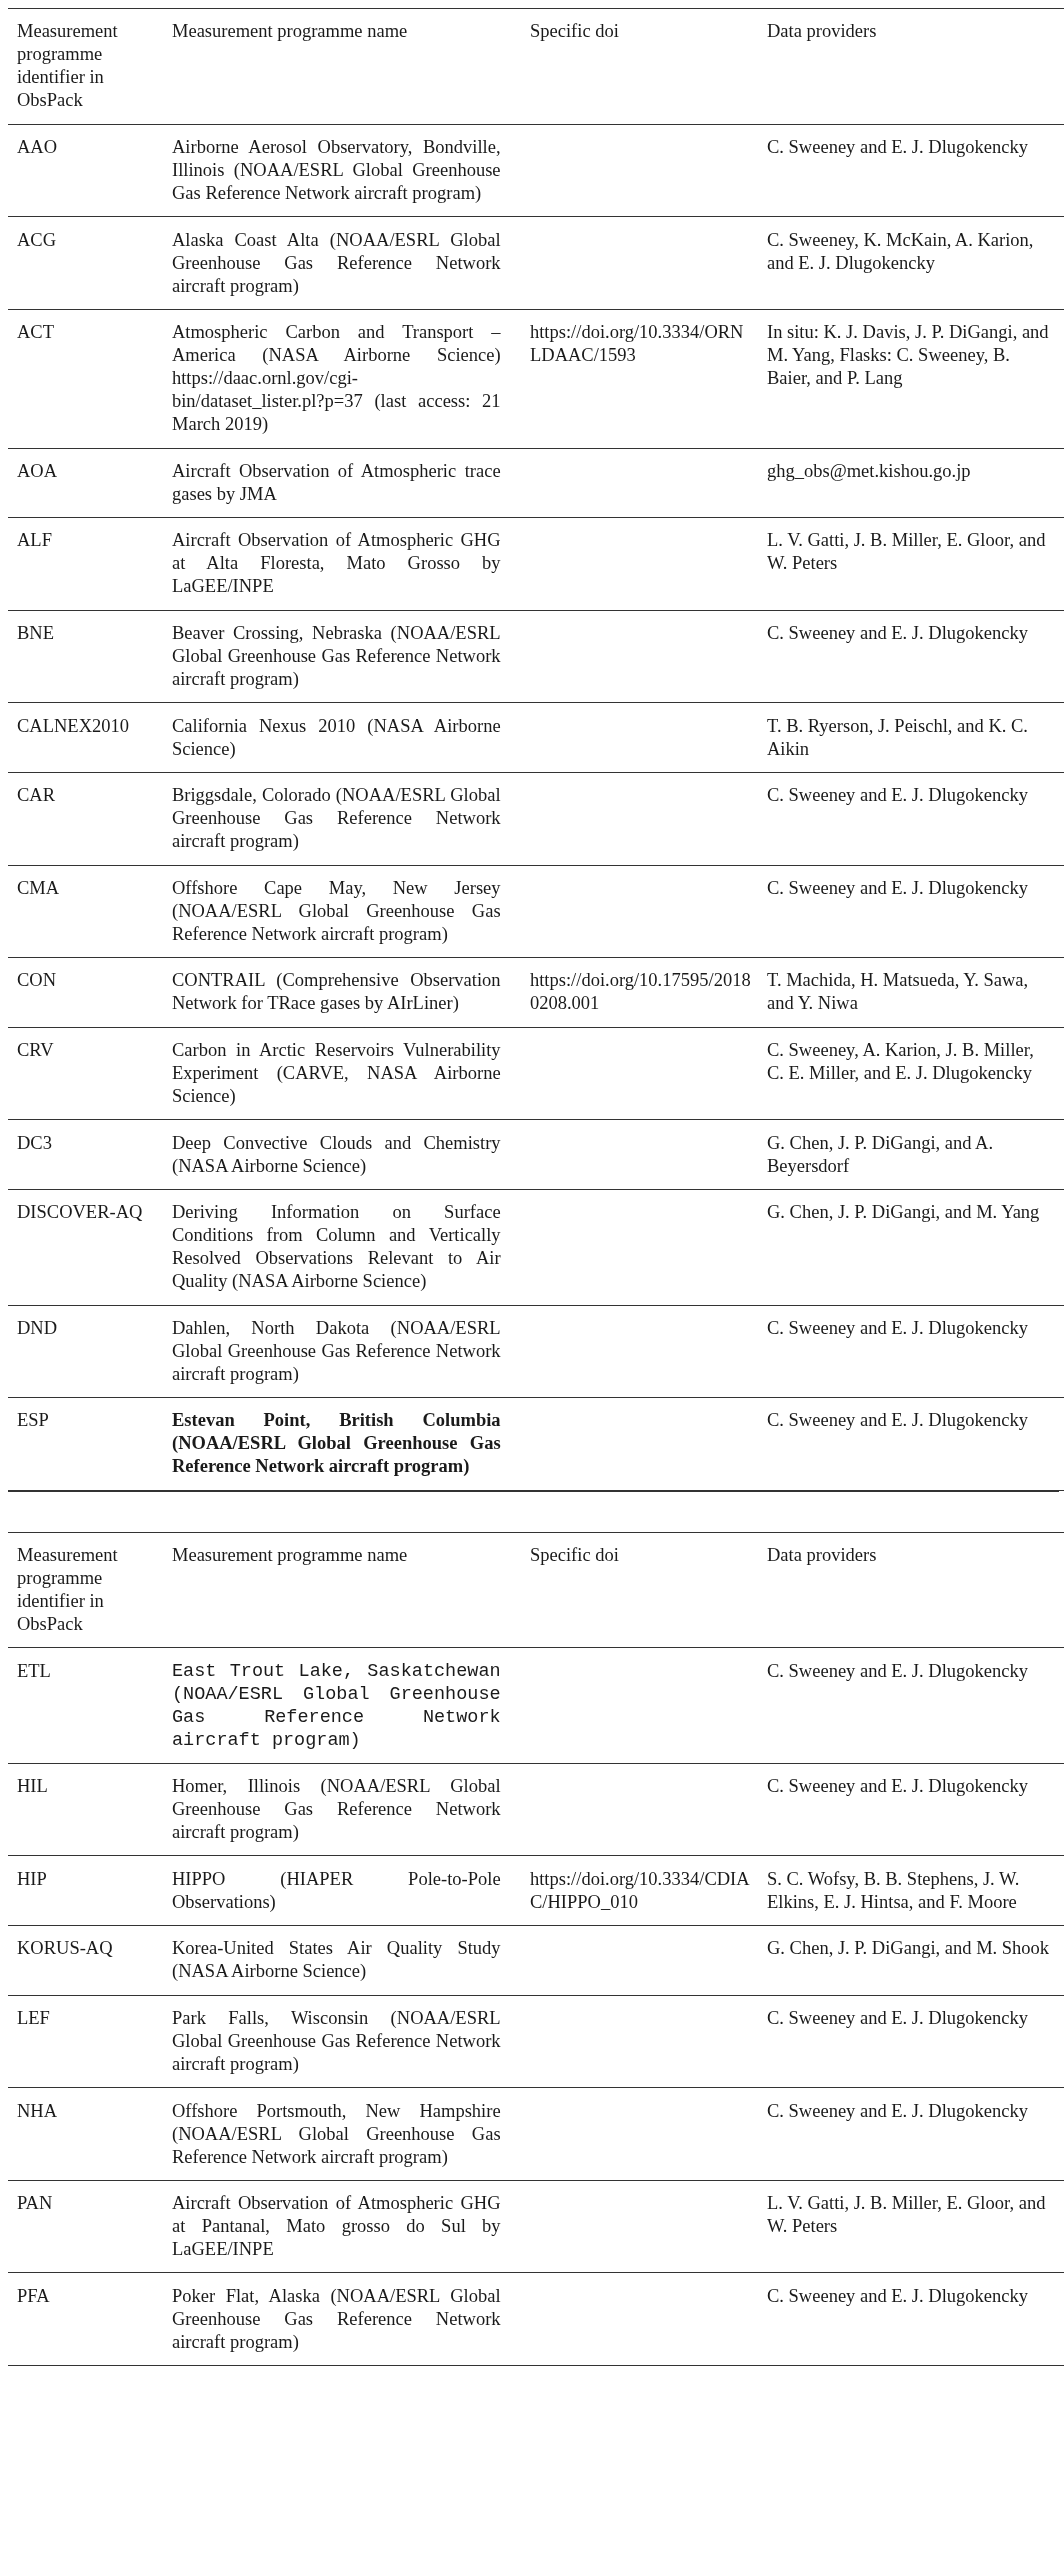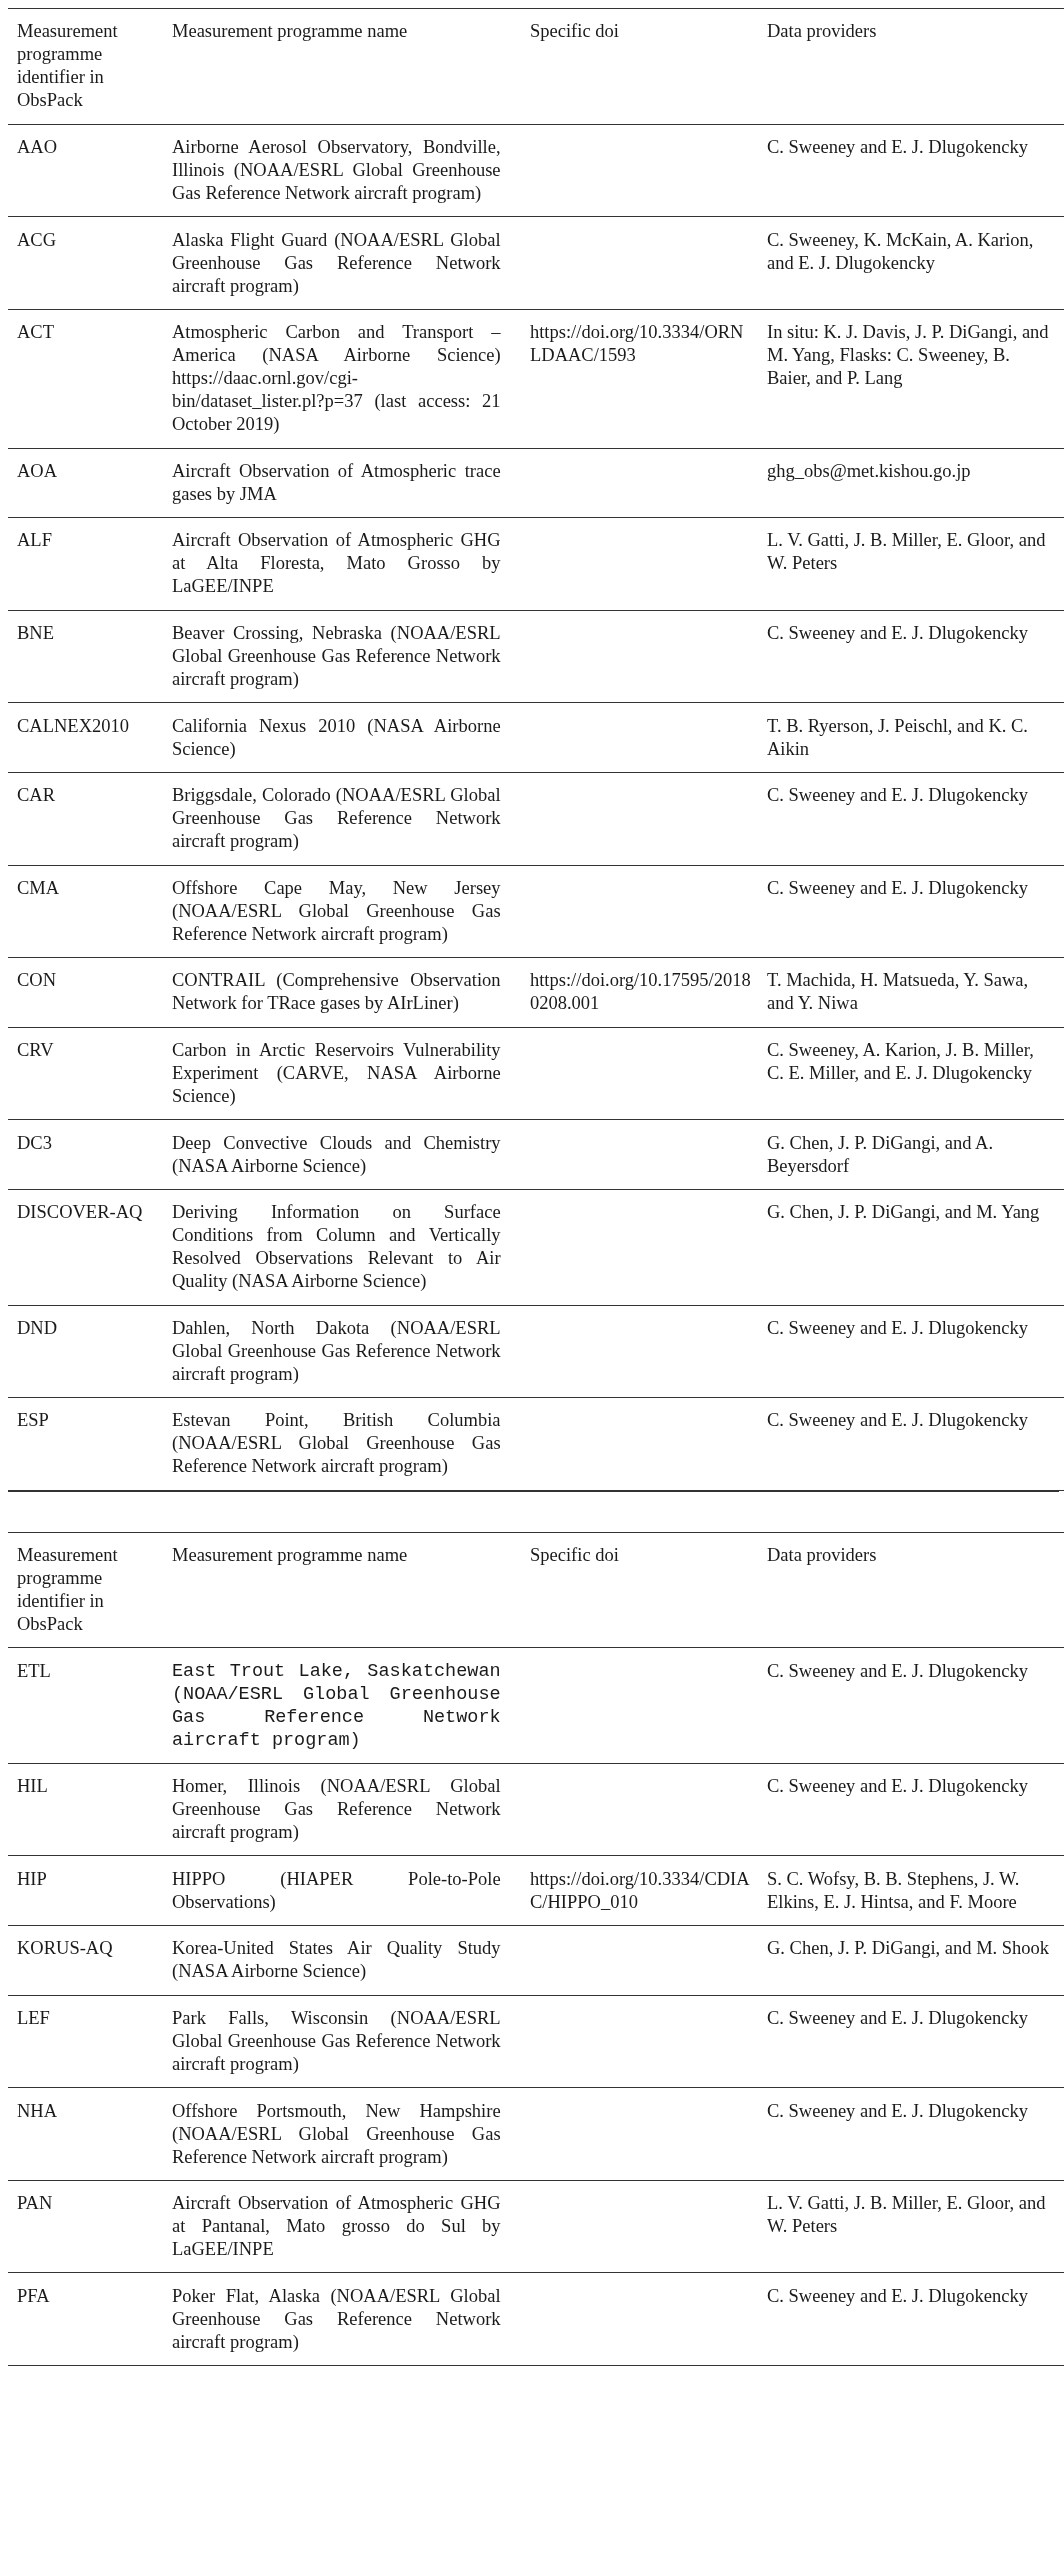--- a/index.html
+++ b/index.html
@@ -57,28 +57,28 @@
   <tr>
     <td class="id">AAO</td>
     <td class="name" style="overflow-wrap: anywhere;">Airborne Aerosol Observatory, Bondville, Illinois (NOAA/ESRL Global Greenhouse Gas Reference Network aircraft program)</td>
     <td class="doi" style="overflow-wrap: anywhere;"></td>
     <td class="prov">C. Sweeney and E. J. Dlugokencky</td>
   </tr>
 
 
   <tr>
     <td class="id">ACG</td>
-    <td class="name" style="overflow-wrap: anywhere;">Alaska Flight Guard (NOAA/ESRL Global Greenhouse Gas Reference Network aircraft program)</td>
+    <td class="name" style="overflow-wrap: anywhere;">Alaska Coast Alta (NOAA/ESRL Global Greenhouse Gas Reference Network aircraft program)</td>
     <td class="doi" style="overflow-wrap: anywhere;"></td>
     <td class="prov">C. Sweeney, K. McKain, A. Karion, and E. J. Dlugokencky</td>
   </tr>
 
   <tr>
     <td class="id">ACT</td>
-    <td class="name" style="overflow-wrap: anywhere;">Atmospheric Carbon and Transport – America (NASA Airborne Science) https://daac.ornl.gov/cgi-bin/dataset_lister.pl?p=37 (last access: 21 October 2019)</td>
+    <td class="name" style="overflow-wrap: anywhere;">Atmospheric Carbon and Transport – America (NASA Airborne Science) https://daac.ornl.gov/cgi-bin/dataset_lister.pl?p=37 (last access: 21 March 2019)</td>
     <td class="doi" style="overflow-wrap: anywhere;">https://doi.org/10.3334/ORNLDAAC/1593</td>
     <td class="prov">In situ: K. J. Davis, J. P. DiGangi, and M. Yang, Flasks: C. Sweeney, B. Baier, and P. Lang</td>
   </tr>
 
   <tr>
     <td class="id">AOA</td>
     <td class="name" style="overflow-wrap: anywhere;">Aircraft Observation of Atmospheric trace gases by JMA</td>
     <td class="doi" style="overflow-wrap: anywhere;"></td>
     <td class="prov">ghg_obs@met.kishou.go.jp</td>
   </tr>
@@ -148,21 +148,21 @@
 
   <tr>
     <td class="id">DND</td>
     <td class="name" style="overflow-wrap: anywhere;">Dahlen, North Dakota (NOAA/ESRL Global Greenhouse Gas Reference Network aircraft program)</td>
     <td class="doi" style="overflow-wrap: anywhere;"></td>
     <td class="prov">C. Sweeney and E. J. Dlugokencky</td>
   </tr>
 
   <tr>
     <td class="id">ESP</td>
-    <td class="name" style="overflow-wrap: anywhere;">Estevan Point, British Columbia (NOAA/ESRL Global Greenhouse Gas Reference Network aircraft program)</td>
+    <td class="name" style="overflow-wrap: anywhere; font-weight: bold;">Estevan Point, British Columbia (NOAA/ESRL Global Greenhouse Gas Reference Network aircraft program)</td>
     <td class="doi" style="overflow-wrap: anywhere;"></td>
     <td class="prov">C. Sweeney and E. J. Dlugokencky</td>
   </tr>
 </tbody>
   </table>
 <div class="end-rule"></div>
       <div class="gap"></div>
   <table class="obs">
     <colgroup>
           <col class="c-id">

